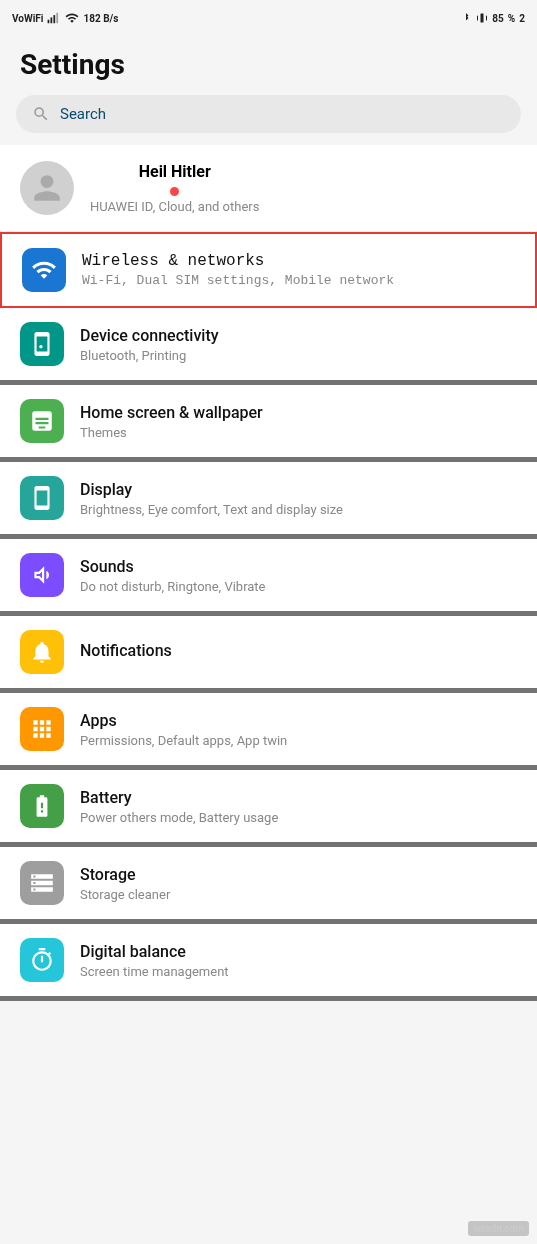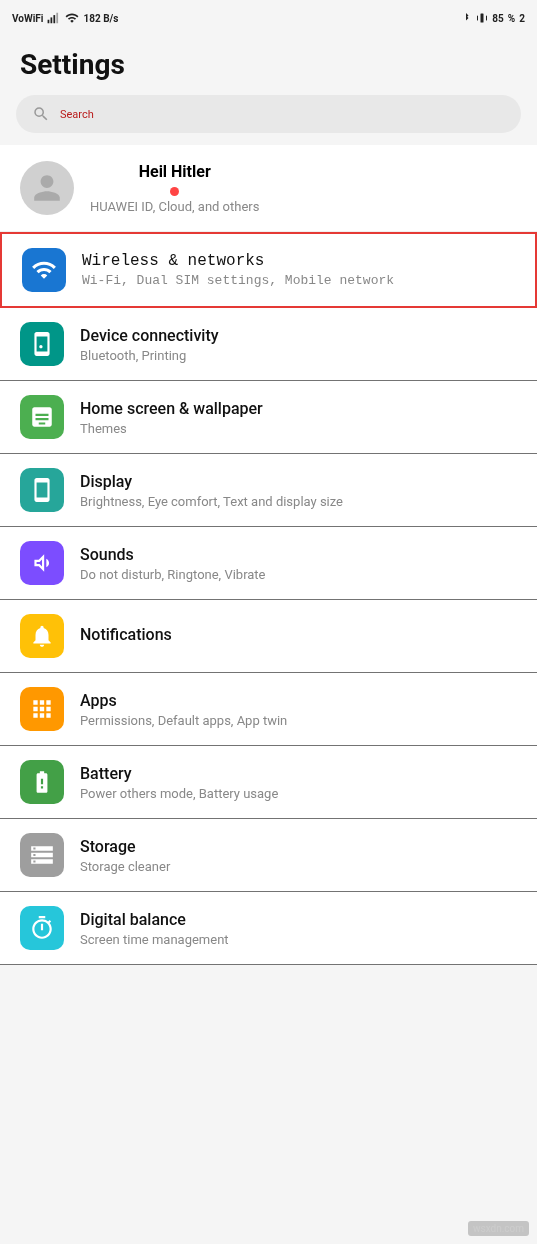--- a/index.html
+++ b/index.html
@@ -50,21 +50,21 @@
     .search-bar {
       margin: 4px 16px 12px 16px;
       background: #e8e8e8;
       border-radius: 24px;
       display: flex;
       align-items: center;
       padding: 10px 16px;
       gap: 10px;
     }
     .search-icon-svg { color: #888; flex-shrink: 0; }
-    .search-placeholder { font-size: 11px; color: #b91c1c; }
+    .search-placeholder { font-size: 15px; color: #0c4a6e; }
 
     
     .profile-item {
       display: flex;
       align-items: center;
       padding: 16px 20px;
       background: #fff;
       gap: 16px;
       border-bottom: 1px solid #f0f0f0;
     }
@@ -108,21 +108,21 @@
     
     .settings-list {
       background: #fff;
     }
 
     .settings-item {
       display: flex;
       align-items: center;
       padding: 14px 20px;
       gap: 16px;
-      border-bottom: 1px solid #737373;
+      border-bottom: 5px solid #737373;
       cursor: pointer;
       background: #fff;
       position: relative;
     }
     .settings-item.highlighted {
       border: 2.5px solid #e53935;
       background: #fff;
       margin: 0;
       font-family: Liberation Mono, monospace;
     }

